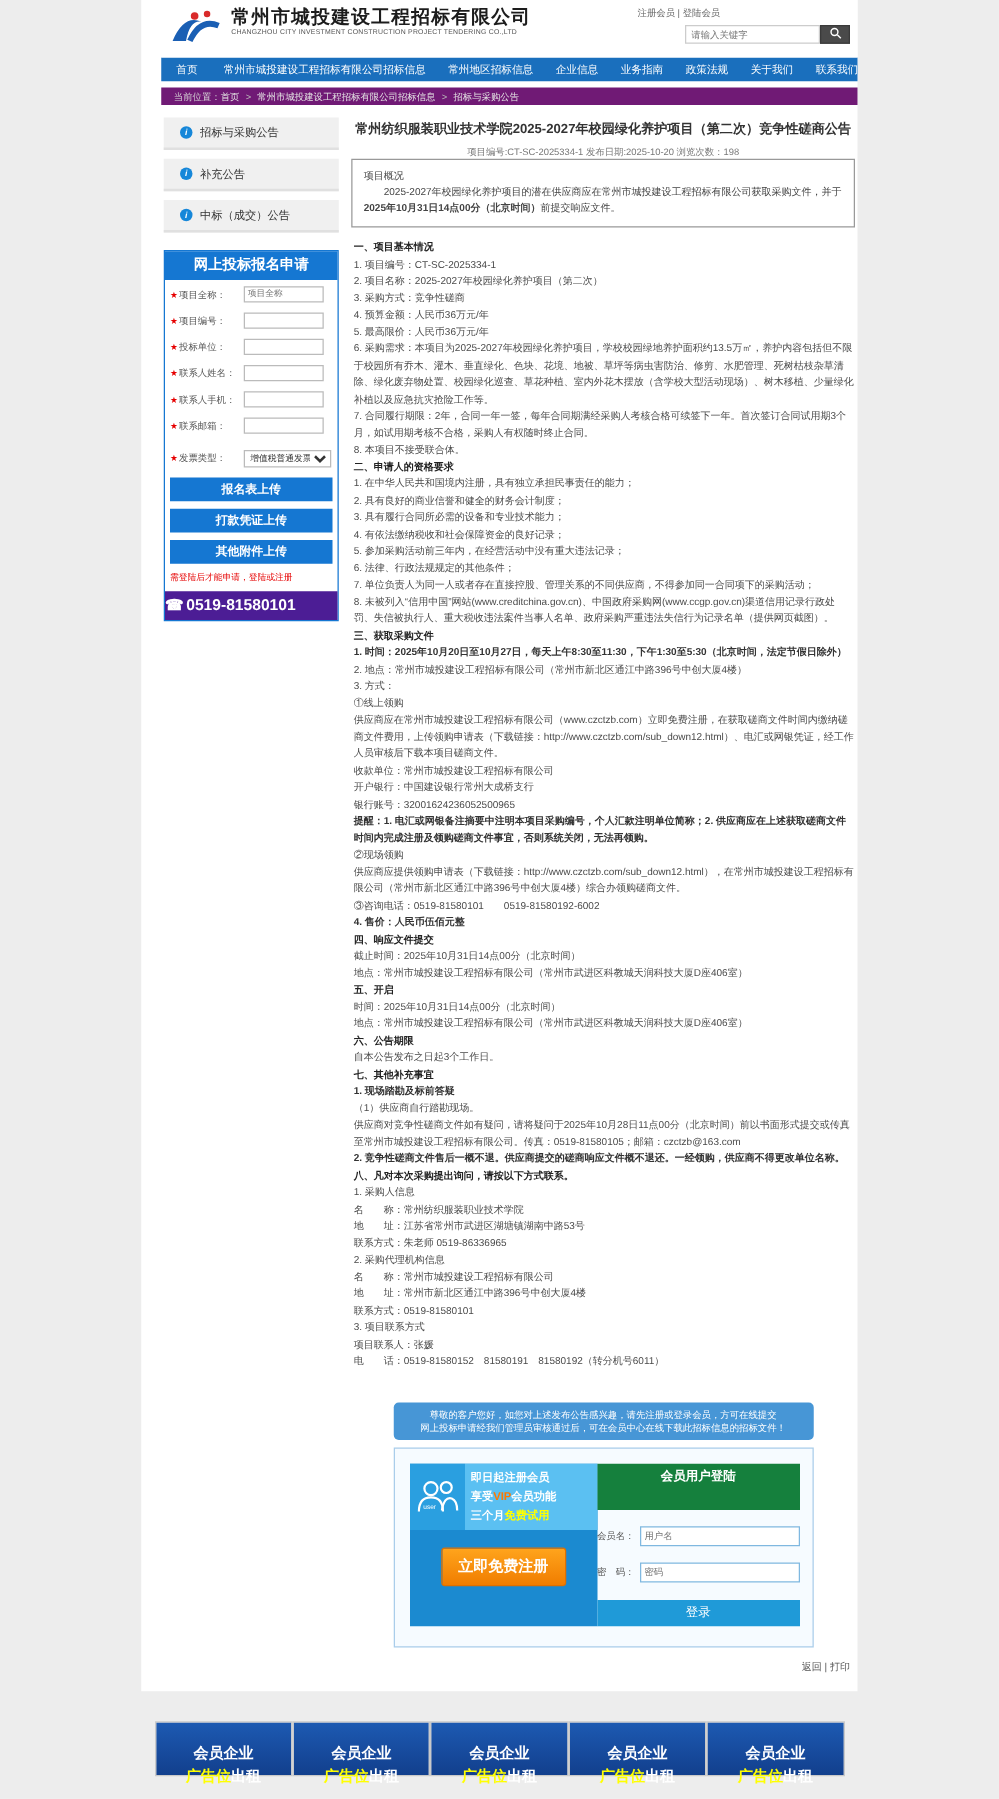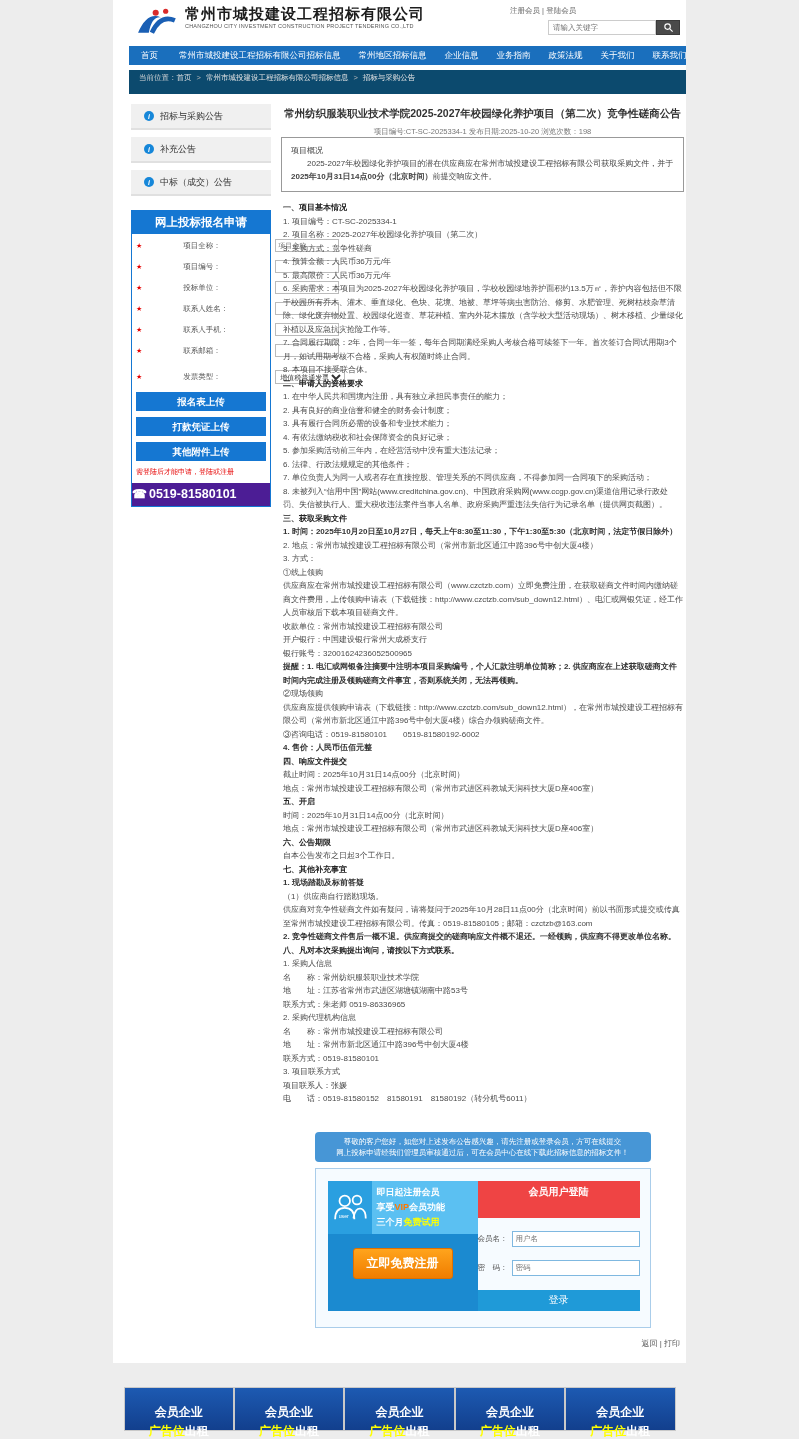--- a/index.html
+++ b/index.html
@@ -19,39 +19,39 @@
   .searchbar { display:flex; justify-content:flex-end; }
   .search-input { width:108px; height:15px; border:1px solid #ccc; font-size:7.5px; padding:0 4px; color:#333; outline:none; }
   .search-btn { width:24px; height:15px; background:#4a4a4a; border:1px solid #3a3a3a; display:flex; align-items:center; justify-content:center; cursor:pointer; }
 
   
   .nav { background:#1a6fbd; height:19px; display:flex; align-items:stretch; }
   .nav-item { color:#fff; font-size:8.5px; display:flex; align-items:center; padding:0 9px; text-decoration:none; white-space:nowrap; }
   .nav-item:first-of-type { padding:0 12px; }
 
   
-  .breadcrumb { background:#0c4a6e; color:#d8d8d8; font-size:7.5px; height:24px; line-height:15px; padding:0 10px; margin-top:5px; }
+  .breadcrumb { background:#701a75; color:#d8d8d8; font-size:7.5px; height:14px; line-height:15px; padding:0 10px; margin-top:5px; }
   .breadcrumb .crumb { color:#e4e4e4; text-decoration:none; }
   .breadcrumb .sep { margin:0 5px; color:#bbb; }
   .breadcrumb .sep:last-child { display:none; }
 
   
   .content { display:flex; gap:10px; padding:10px 2px 0 2px; }
   .sidebar { width:140px; flex:none; }
   .main { flex:1; min-width:0; }
 
   
   .menu-item { background:#f0f0f0; border-bottom:2px solid #e0e0e0; margin-bottom:7px; height:26px; display:flex; align-items:center; padding-left:13px; font-size:9px; color:#333; cursor:pointer; }
   .info-dot { width:10px; height:10px; border-radius:50%; background:#1687d9; color:#fff; font-size:7px; font-weight:bold; display:flex; align-items:center; justify-content:center; margin-right:6px; flex:none; font-style:italic; }
 
   
   .apply { border:1px solid #1577d2; margin-top:14px; background:#fff; }
   .apply-title { background:#1577d2; color:#fff; text-align:center; font-size:11.5px; font-weight:bold; height:23px; line-height:23px; }
   .fields { padding:5px 4px 0 4px; }
-  .field { display:flex; align-items:center; margin-bottom:8px;gap:40px; }
+  .field { display:flex; align-items:center; margin-bottom:8px; }
   .star { color:#e60000; font-size:7px; margin-right:1px; flex:none; }
   .flabel { font-size:7.5px; color:#555; width:52px; flex:none; }
   .finput { width:64px; height:13px; border:1px solid #bbb; font-size:7px; color:#888; padding:0 2px; outline:none; }
   .fselect { width:70px; height:14px; border:1px solid #bbb; font-size:7px; color:#333; background:#fff; }
   .upload-btn { background:#1577d2; color:#fff; text-align:center; font-size:9.5px; font-weight:bold; height:19px; line-height:19px; margin:0 4px 6px 4px; cursor:pointer; }
   .apply-note { color:#e60000; font-size:7px; margin:2px 4px 6px 4px; }
   .apply-phone { background:#4c1d95; color:#fff; font-size:12.5px; font-weight:bold; height:23px; line-height:23px; }
   .phone-ico { font-size:12px; margin-right:2px; }
 
   
@@ -69,21 +69,21 @@
   .member-panel { width:336px; margin:6px auto 0 auto; border:1px solid #aacdea; background:#f6fbff; padding:12px 10px 16px 12px; display:flex; gap:0; }
   .promo { width:150px; flex:none; background:#1b8ad0; }
   .promo-top { display:flex; }
   .promo-ico { width:44px; background:#2a9fe0; display:flex; align-items:center; justify-content:center; flex:none; }
   .promo-txt { background:#5bc0f2; color:#fff; font-size:9px; font-weight:bold; line-height:15px; padding:4px 0 4px 5px; flex:1; }
   .hl-vip { color:#ff7800; }
   .hl-free { color:#ffff00; }
   .promo-bottom { padding:14px 10px; text-align:center; }
   .reg-btn { display:inline-block; background:linear-gradient(#ffa41c,#f07d00); color:#fff; font-size:12px; font-weight:bold; padding:6px 13px; border-radius:3px; border:1px solid #e07000; cursor:pointer; }
   .loginbox { flex:1; }
-  .login-title { background:#ef4444; color:#fff; text-align:center; font-size:10px; font-weight:bold; height:37px; line-height:21px; }
+  .login-title { background:#15803d; color:#fff; text-align:center; font-size:10px; font-weight:bold; height:37px; line-height:21px; }
   .login-row { display:flex; align-items:center; margin-top:13px; }
   .login-label { font-size:7.5px; color:#555; width:34px; flex:none; }
   .login-input { flex:1; height:16px; border:1px solid #7fb8e0; font-size:7.5px; color:#666; padding:0 3px; outline:none; }
   .login-btn { width:100%; background:#1f9ad8; color:#fff; border:none; font-size:10px; height:21px; margin-top:14px; cursor:pointer; }
 
   .actions { text-align:right; font-size:8px; color:#555; padding:10px 4px 14px 0; }
   .actions a { color:#555; text-decoration:none; }
 
   
   .ads { width:552px; margin:24px auto 0 auto; display:flex; justify-content:space-between; }

